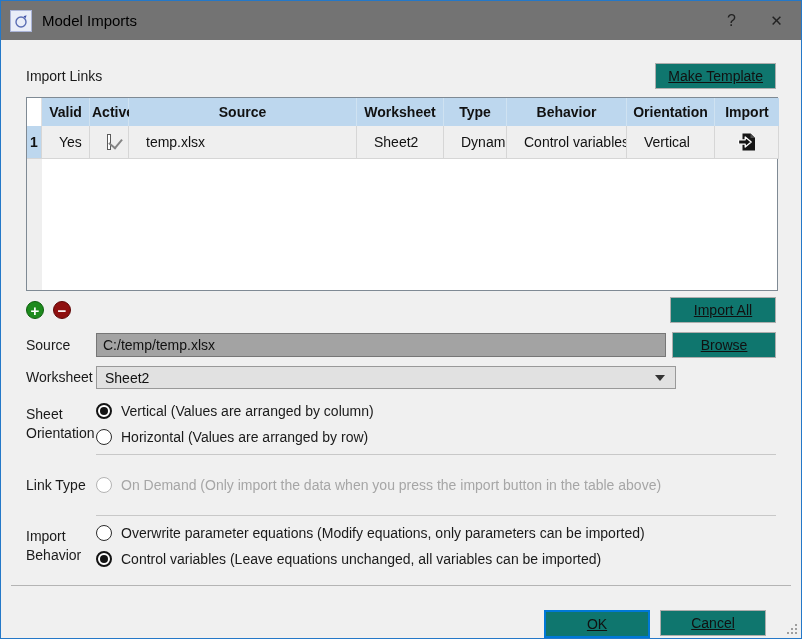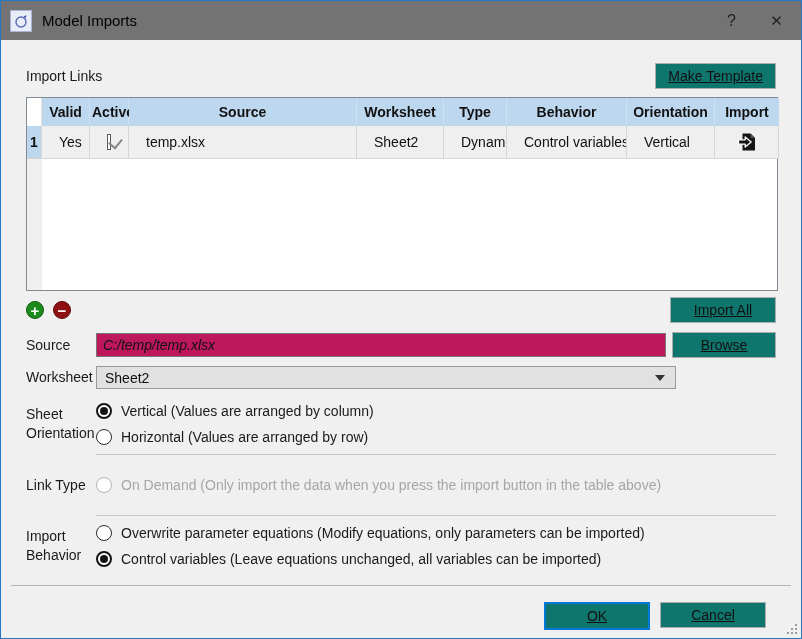--- a/index.html
+++ b/index.html
@@ -53,22 +53,22 @@
   .circle-btn { width:18px; height:18px; border-radius:50%; color:#fff; font-weight:bold; font-size:15px;
         display:flex; align-items:center; justify-content:center; line-height:1; }
   .circle-btn.add { background:#1d8a1d; border:1px solid #0d5f0d; margin-right:9px; }
   .circle-btn.remove { background:#8f1010; border:1px solid #5f0707; }
   .spacer { flex:1; }
 
   
   .form-row { display:flex; align-items:center; }
   .form-label { width:70px; flex:0 0 70px; color:#1a1a1a; line-height:1.35; }
   .row-source { margin-top:11px; height:24px; }
-  .input-text { width:585px; height:24px; background:#be185d; border:1px solid #767676; padding:0 6px;
-        font-family:"Liberation Sans","DejaVu Sans",sans-serif; font-size:14px; color:#111;font-style:italic; }
+  .input-text { width:585px; height:24px; background:#a3a3a3; border:1px solid #767676; padding:0 6px;
+        font-family:"Liberation Sans","DejaVu Sans",sans-serif; font-size:14px; color:#111; }
   .row-source .btn { margin-left:6px; }
   .row-worksheet { margin-top:9px; height:23px; }
   .dropdown { width:580px; height:23px; background:#e1e1e1; border:1px solid #999999; display:flex;
         align-items:center; padding:0 8px; }
   .dropdown .dd-text { flex:1; }
   .dd-arrow { width:0; height:0; border-left:5px solid transparent; border-right:5px solid transparent;
         border-top:6px solid #333; margin-right:2px; }
 
   .radio-block { display:flex; align-items:center; }
   .radio-col { display:flex; flex-direction:column; justify-content:center; }
@@ -81,21 +81,21 @@
   .radio.disabled { border-color:#b4b4b4; }
   .radio-label { color:#1a1a1a; }
   .radio-row.disabled .radio-label { color:#a6a6a6; }
   .blk-orient { margin-top:9px; height:52px; }
   .blk-link   { height:52px; }
   .blk-behav  { height:52px;align-items:center; }
   .sep { height:1px; background:#c8c8c8; margin:4px 0 4px 70px; }
   .sep-full { height:1px; background:#b4b4b4; margin:13px -15px 0 -15px; }
 
   
-  .footer { margin-top:16px; height:24px; display:flex; justify-content:flex-end; gap:10px; padding-right:10px; }
+  .footer { margin-top:24px; height:24px; display:flex; justify-content:flex-end; gap:10px; padding-right:10px; }
   .resize-grip { position:absolute; right:3px; bottom:3px; }
 </style>
 </head>
 <body>
 
 <div class="dialog">
 
   <div class="titlebar">
     <div class="app-icon">
       <svg width="16" height="16" viewBox="0 0 16 16">

